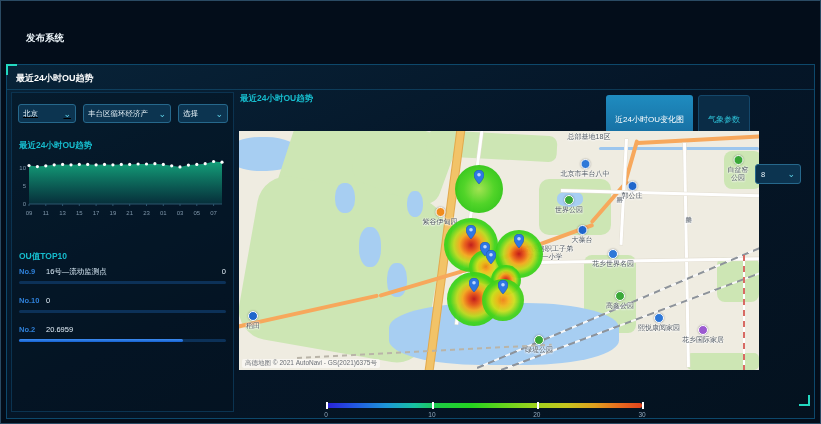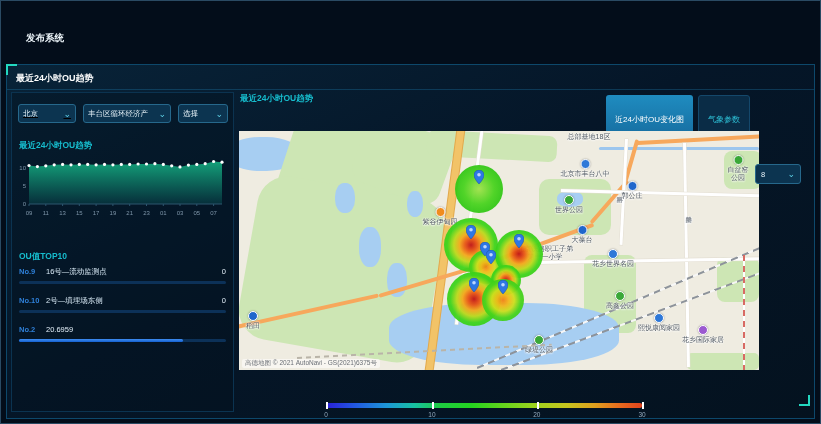--- a/index.html
+++ b/index.html
@@ -193,21 +193,20 @@
               <span class="t-name">16号—流动监测点</span>
               <span class="t-val">0</span>
             </div>
             <div class="t-track">
               <div class="t-bar" style="width:0%"></div>
             </div>
           </div>
           <div class="t-row">
             <div class="t-line">
               <span class="t-rank">No.10</span>
-              <span class="t-name">2号—填埋场东侧</span>
               <span class="t-val">0</span>
             </div>
             <div class="t-track">
               <div class="t-bar" style="width:0%"></div>
             </div>
           </div>
           <div class="t-row">
             <div class="t-line">
               <span class="t-rank">No.2</span>
               <span class="t-val">20.6959</span>

